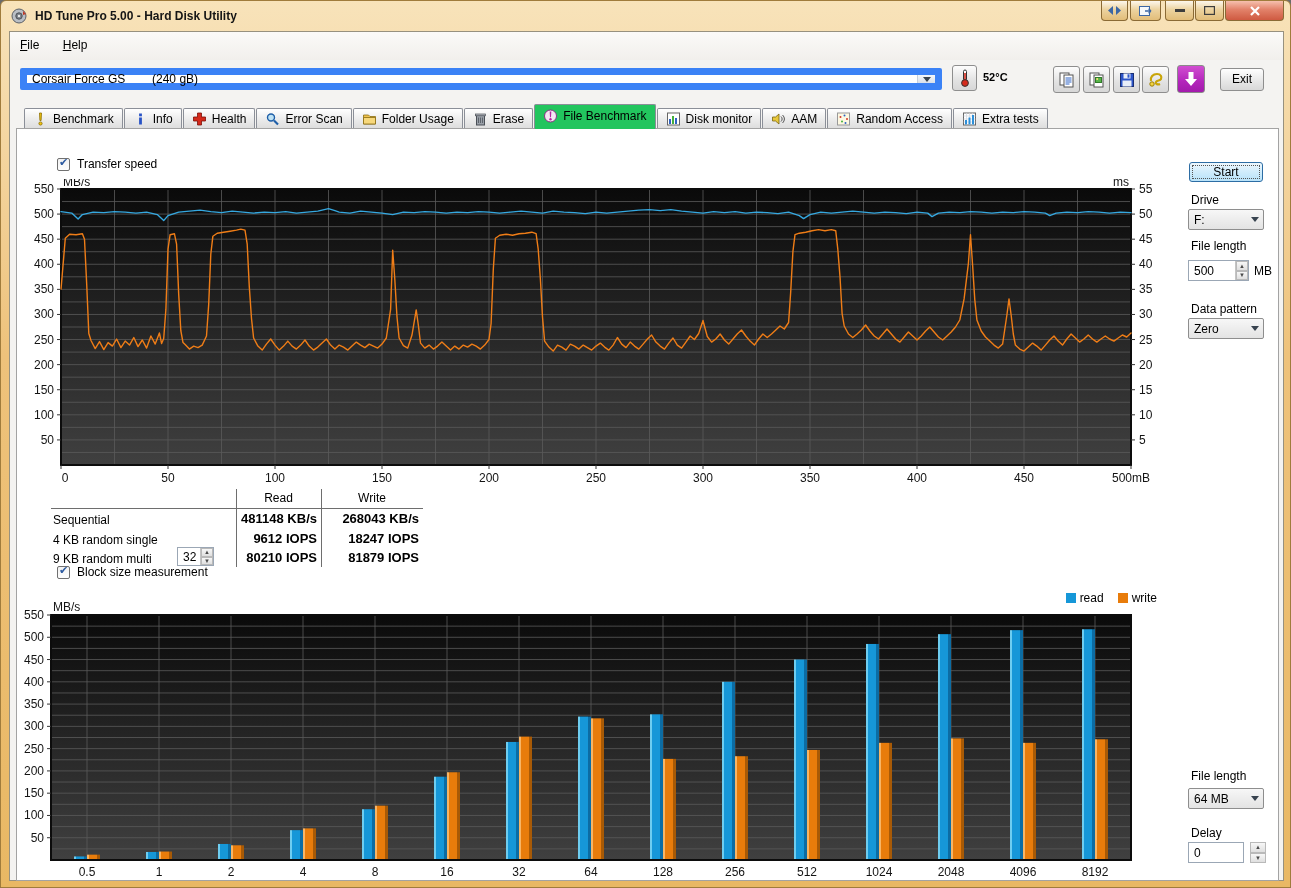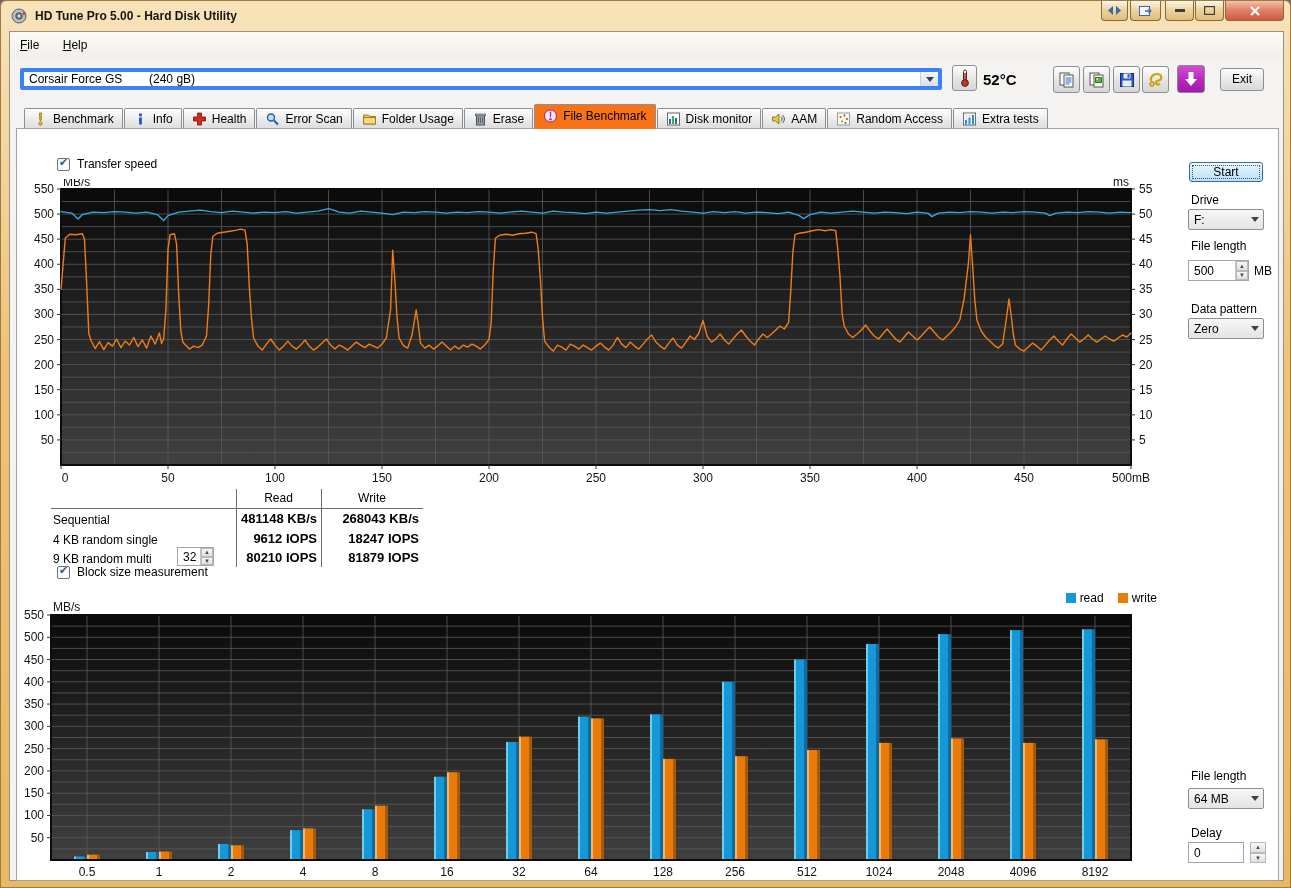--- a/index.html
+++ b/index.html
@@ -22,42 +22,42 @@
   
   .client { position:absolute; left:8px; top:30px; width:1275px; height:850px;
     background:#f4f3f1; border:1px solid #97917f; }
 
   .menubar { position:absolute; left:0; top:0; width:100%; height:28px;
     background:linear-gradient(#fbfaf8,#f1efec); }
   .menu-item { display:inline-block; padding:6px 10px 5px 10px; }
   .menu-item::first-letter { text-decoration:underline; }
 
   .toolbar-combo { position:absolute; left:10px; top:36px; width:922px; height:22px;
-    background:#fff; border:4px solid #3b82f6; border-radius:2px; display:flex; align-items:center; }
+    background:#fff; border:7px solid #3b82f6; border-radius:2px; display:flex; align-items:center; }
   .toolbar-combo .combo-text { flex:1; padding-left:5px; white-space:pre; }
   .combo-arrow-box { width:18px; height:100%; border-left:1px solid #c6cfdb;
     background:linear-gradient(#f4f7fa,#d9e0ea); display:flex; align-items:center; justify-content:center; }
   .tri-down { width:0; height:0; border-left:4px solid transparent; border-right:4px solid transparent;
     border-top:5px solid #38434f; }
 
   .tool-btn { position:absolute; border:1px solid #8e8e8e; border-radius:3px;
     background:linear-gradient(#fdfdfd,#e2e2e2 60%,#d7d7d7);
     display:flex; align-items:center; justify-content:center; }
-  .temp-label { position:absolute; left:973px; top:39px; font-weight:bold; font-size:15px; }
+  .temp-label { position:absolute; left:973px; top:39px; font-weight:bold; font-size:11px; }
   .exit-btn { position:absolute; left:1210px; top:36px; width:44px; height:23px;
     border:1px solid #8e8e8e; border-radius:3px; background:linear-gradient(#fefefe,#e6e6e6 60%,#d8d8d8);
     text-align:center; line-height:21px; }
   .dl-btn { background:linear-gradient(#d14fd1,#b325bb 60%,#a21bab); border-color:#8a8a8a; }
 
   
   .tabstrip { position:absolute; left:14px; top:74px; height:23px; display:flex; align-items:flex-end; }
   .tab { display:flex; align-items:center; gap:5px; height:21px; padding:0 8px;
     border:1px solid #8b8f98; border-bottom:none; border-radius:2px 2px 0 0;
     background:linear-gradient(#ffffff,#e9e9e9 60%,#dcdcdc); margin-right:1px; position:relative; }
-  .tab.active { height:25px; background:#f97316; z-index:5; padding-bottom:2px;
+  .tab.active { height:25px; background:#22c55e; z-index:5; padding-bottom:2px;
     box-shadow:0 2px 0 #fff; }
   .tab .ticon { width:15px; height:14px; display:inline-block; }
 
   .tabpage { position:absolute; left:6px; top:96px; width:1263px; height:753px;
     background:#fff; border:1px solid #a3a3a3; }
 
   
   .chk { position:absolute; display:flex; align-items:center; gap:7px; }
   .chk .box { width:13px; height:13px; border:1px solid #707070; border-radius:2px;
     background:linear-gradient(#f2f2f2,#fdfdfd); position:relative; }

